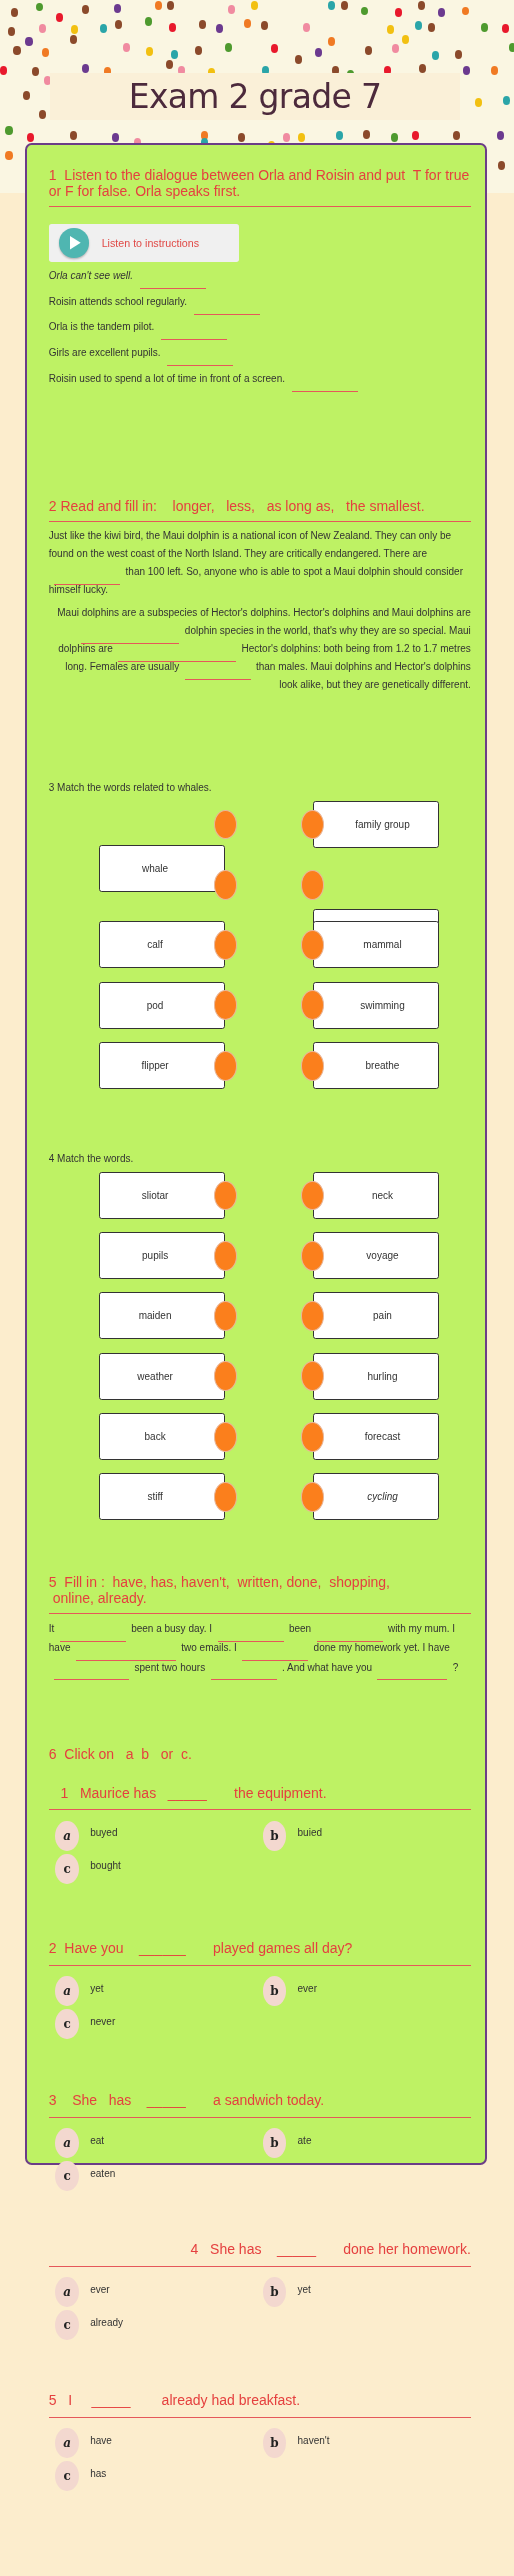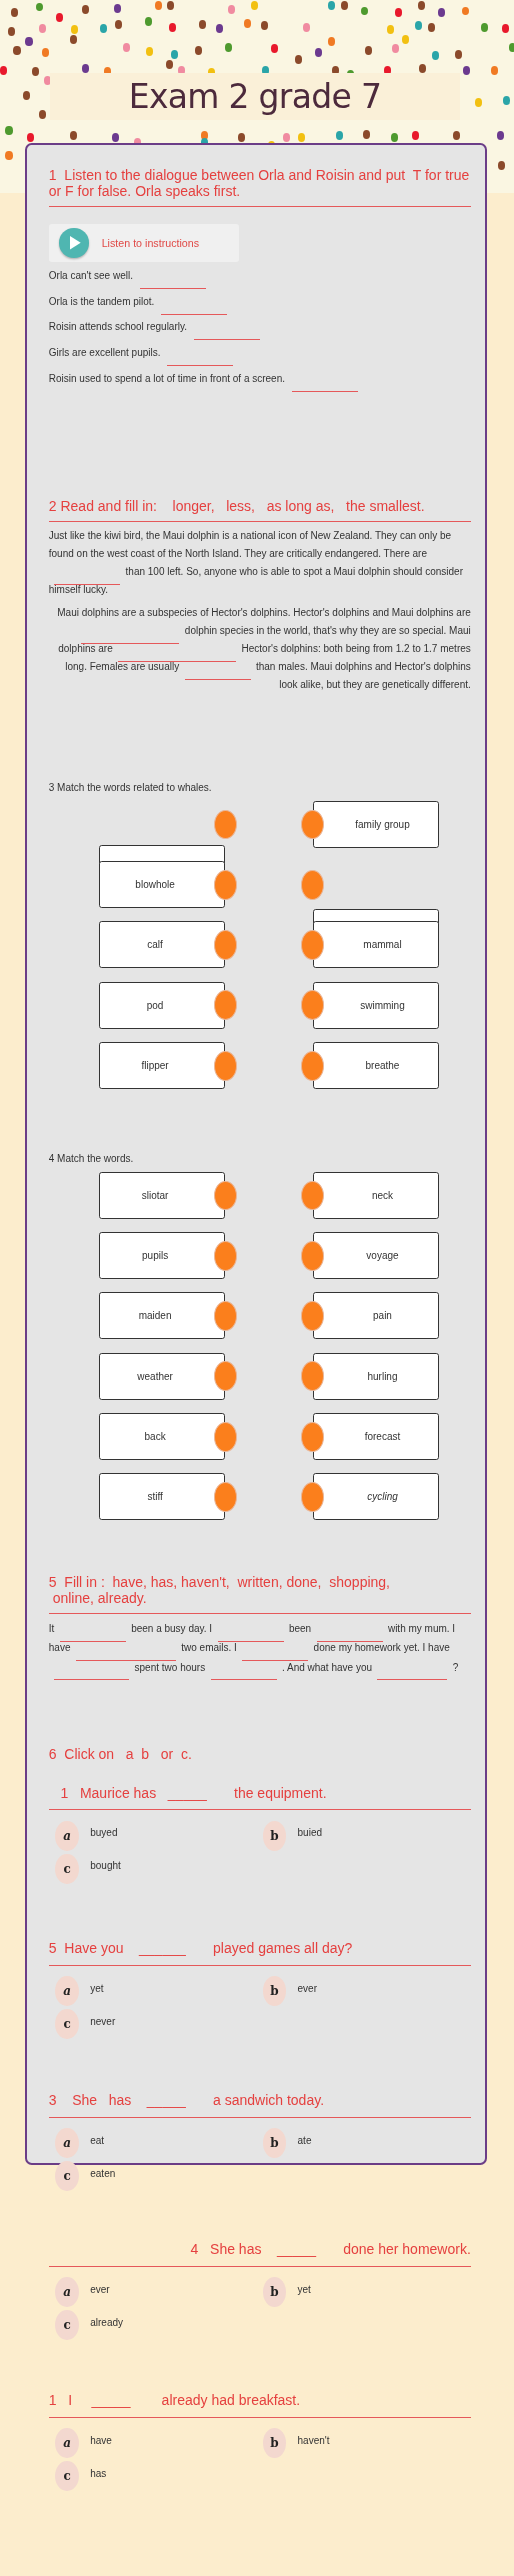--- a/index.html
+++ b/index.html
@@ -25,21 +25,21 @@
   }
   .title-banner h1 {
     font-family: "DejaVu Sans", sans-serif;
     font-weight: normal;
     font-size: 33px;
     color: #4C2A3C;
     letter-spacing: -0.7px;
   }
   .card {
     position: absolute; left: 25.4px; top: 143px; width: 462px; height: 2022px;
-    background: #e5e5e5;
+    background: #bef264;
     border: 2px solid #6B3D87;
     border-radius: 6.7px;
   }
   .section { position: absolute; left: 21.4px; width: 422px; }
   .sec-heading {
     font-family: "Liberation Sans", sans-serif;
     color: #E5403F;
     font-size: 14px;
     line-height: 16px;
     padding-bottom: 6.7px;
@@ -245,30 +245,30 @@
     <div class="sec-heading">1  Listen to the dialogue between Orla and Roisin and put  T for true or F for false. Orla speaks first.</div>
     <div class="listen-btn">
       <div class="play-circle">
         <svg width="10.7" height="13.4" viewBox="0 0 16 20">
             <polygon points="0,0 16,10 0,20" fill="#fff"></polygon>
           </svg>
       </div>
       <span class="listen-label">Listen to instructions</span>
     </div>
     <div style="margin-top:2.7px;">
-      <div class="tf-row" style="margin-top:4px;">
+      <div class="tf-row" style="margin-top:4px;font-style:italic;">
         <span>Orla can't see well.</span>
         <span class="blank"></span>
       </div>
       <div class="tf-row">
+        <span>Roisin attends school regularly.</span>
+        <span class="blank"></span>
+      </div>
+      <div class="tf-row">
         <span>Orla is the tandem pilot.</span>
-        <span class="blank"></span>
-      </div>
-      <div class="tf-row">
-        <span>Roisin attends school regularly.</span>
         <span class="blank"></span>
       </div>
       <div class="tf-row">
         <span>Girls are excellent pupils.</span>
         <span class="blank"></span>
       </div>
       <div class="tf-row">
         <span>Roisin used to spend a lot of time in front of a screen.</span>
         <span class="blank"></span>
       </div>
@@ -285,21 +285,20 @@
     </p>
   </div>
 
   <div class="section" style="top:637px;">
     <div class="match-title">3 Match the words related to whales.</div>
     <div class="match-grid" id="grid3" style="margin-top:8px; height:295px;">
         <div class="match-box left" style="left: 50px; top: 0px; margin-top: 44px;">whale</div>
         <div class="orb" style="left: 165px; top: 8.7px;"></div>
         <div class="match-box right" style="left: 264px; top: 0px;">family group</div>
         <div class="orb" style="left: 252px; top: 8.7px;"></div>
-        <div class="match-box left" style="left: 50px; top: 60px;">blowhole</div>
         <div class="orb" style="left: 165px; top: 69px;"></div>
         <div class="match-box right" style="left: 264px; top: 60px; margin-top: 48px;">baby</div>
         <div class="orb" style="left: 252px; top: 69px;"></div>
         <div class="match-box left" style="left: 50px; top: 120px;">calf</div>
         <div class="orb" style="left: 165px; top: 129px;"></div>
         <div class="match-box right" style="left: 264px; top: 120px;">mammal</div>
         <div class="orb" style="left: 252px; top: 129px;"></div>
         <div class="match-box left" style="left: 50px; top: 181px;">pod</div>
         <div class="orb" style="left: 165px; top: 189px;"></div>
         <div class="match-box right" style="left: 264px; top: 181px;">swimming</div>
@@ -363,21 +362,21 @@
               <div class="choice-badge">b</div>
               <span class="choice-label">buied</span>
             </div>
             <div class="choice" style="left: 6.7px; top: 33px;">
               <div class="choice-badge">c</div>
               <span class="choice-label">bought</span>
             </div>
           </div>
         </div>
         <div style="position: absolute; left: 0px; width: 422px; top: 177px;">
-          <div class="choice-heading">5  Have you    ______       played games all day?</div>
+          <div class="choice-heading">2  Have you    ______       played games all day?</div>
           <div class="choice-grid">
             <div class="choice" style="left: 6.7px; top: 0px;">
               <div class="choice-badge italic">a</div>
               <span class="choice-label">yet</span>
             </div>
             <div class="choice" style="left: 214px; top: 0px;">
               <div class="choice-badge">b</div>
               <span class="choice-label">ever</span>
             </div>
             <div class="choice" style="left: 6.7px; top: 33px;">
@@ -414,21 +413,21 @@
               <div class="choice-badge">b</div>
               <span class="choice-label">yet</span>
             </div>
             <div class="choice" style="left: 6.7px; top: 33px;">
               <div class="choice-badge">c</div>
               <span class="choice-label">already</span>
             </div>
           </div>
         </div>
         <div style="position: absolute; left: 0px; width: 422px; top: 629px;">
-          <div class="choice-heading">1   I     _____        already had breakfast.</div>
+          <div class="choice-heading">5   I     _____        already had breakfast.</div>
           <div class="choice-grid">
             <div class="choice" style="left: 6.7px; top: 0px;">
               <div class="choice-badge italic">a</div>
               <span class="choice-label">have</span>
             </div>
             <div class="choice" style="left: 214px; top: 0px;">
               <div class="choice-badge">b</div>
               <span class="choice-label">haven't</span>
             </div>
             <div class="choice" style="left: 6.7px; top: 33px;">

